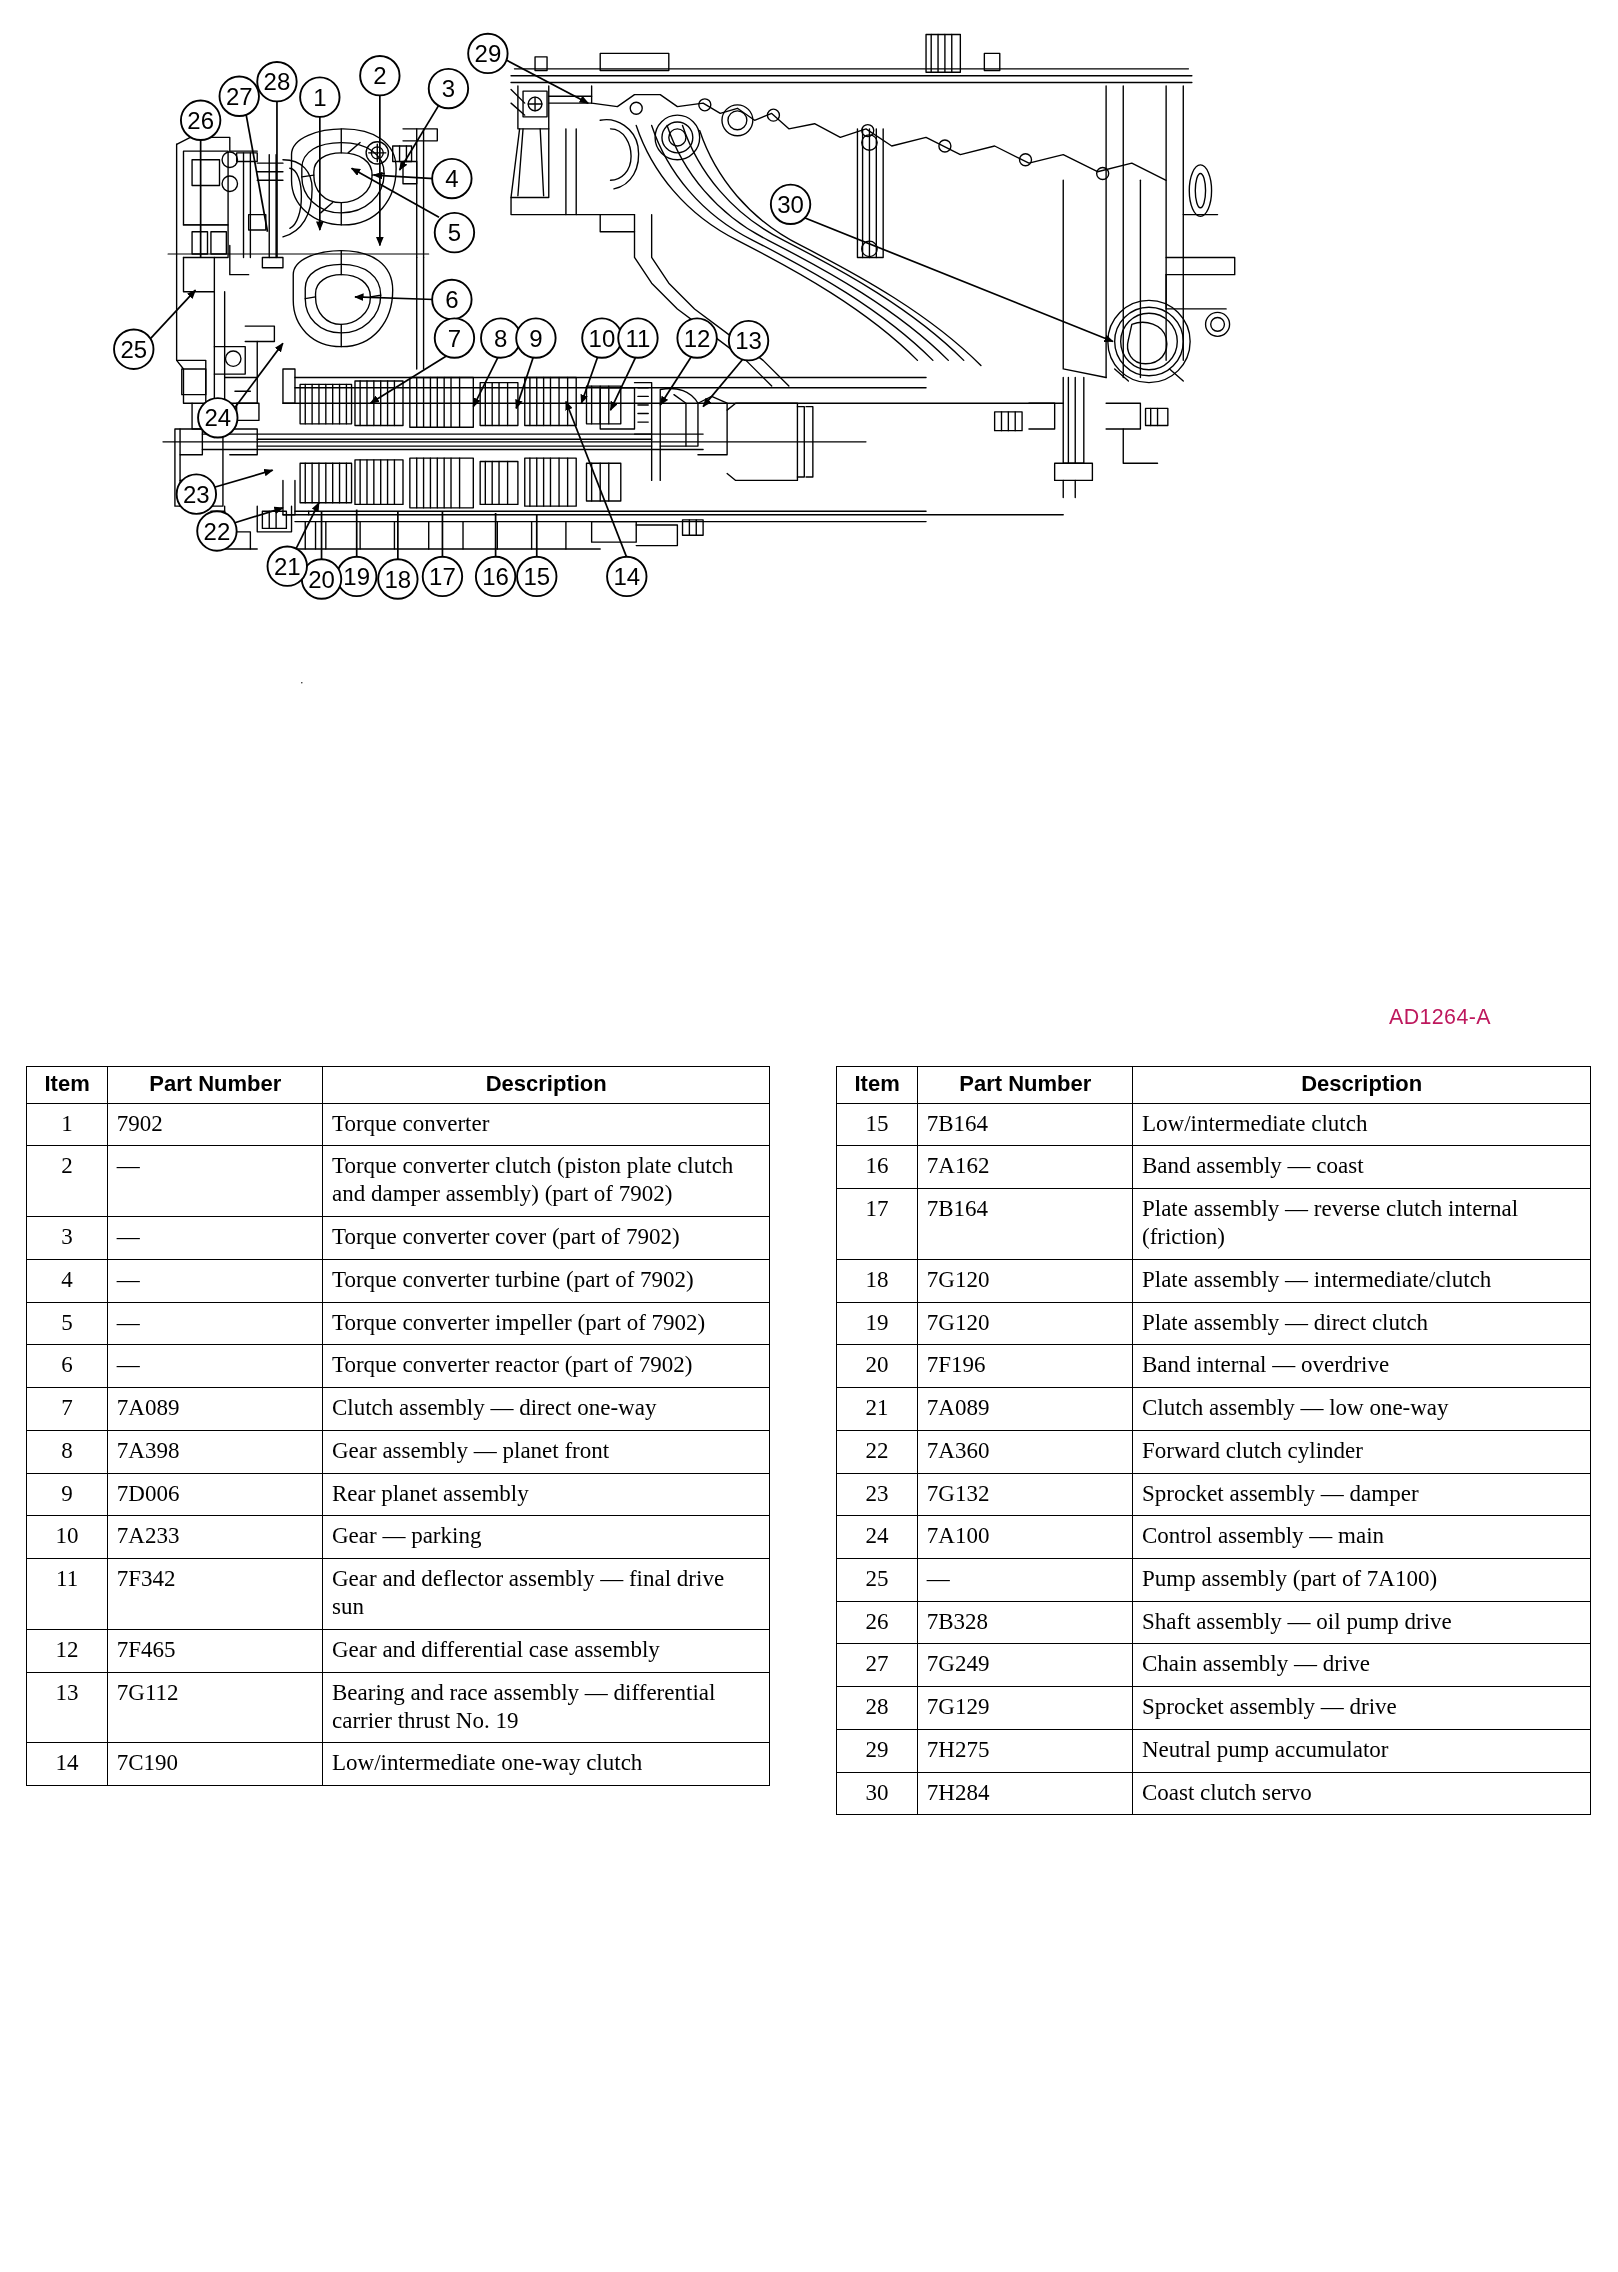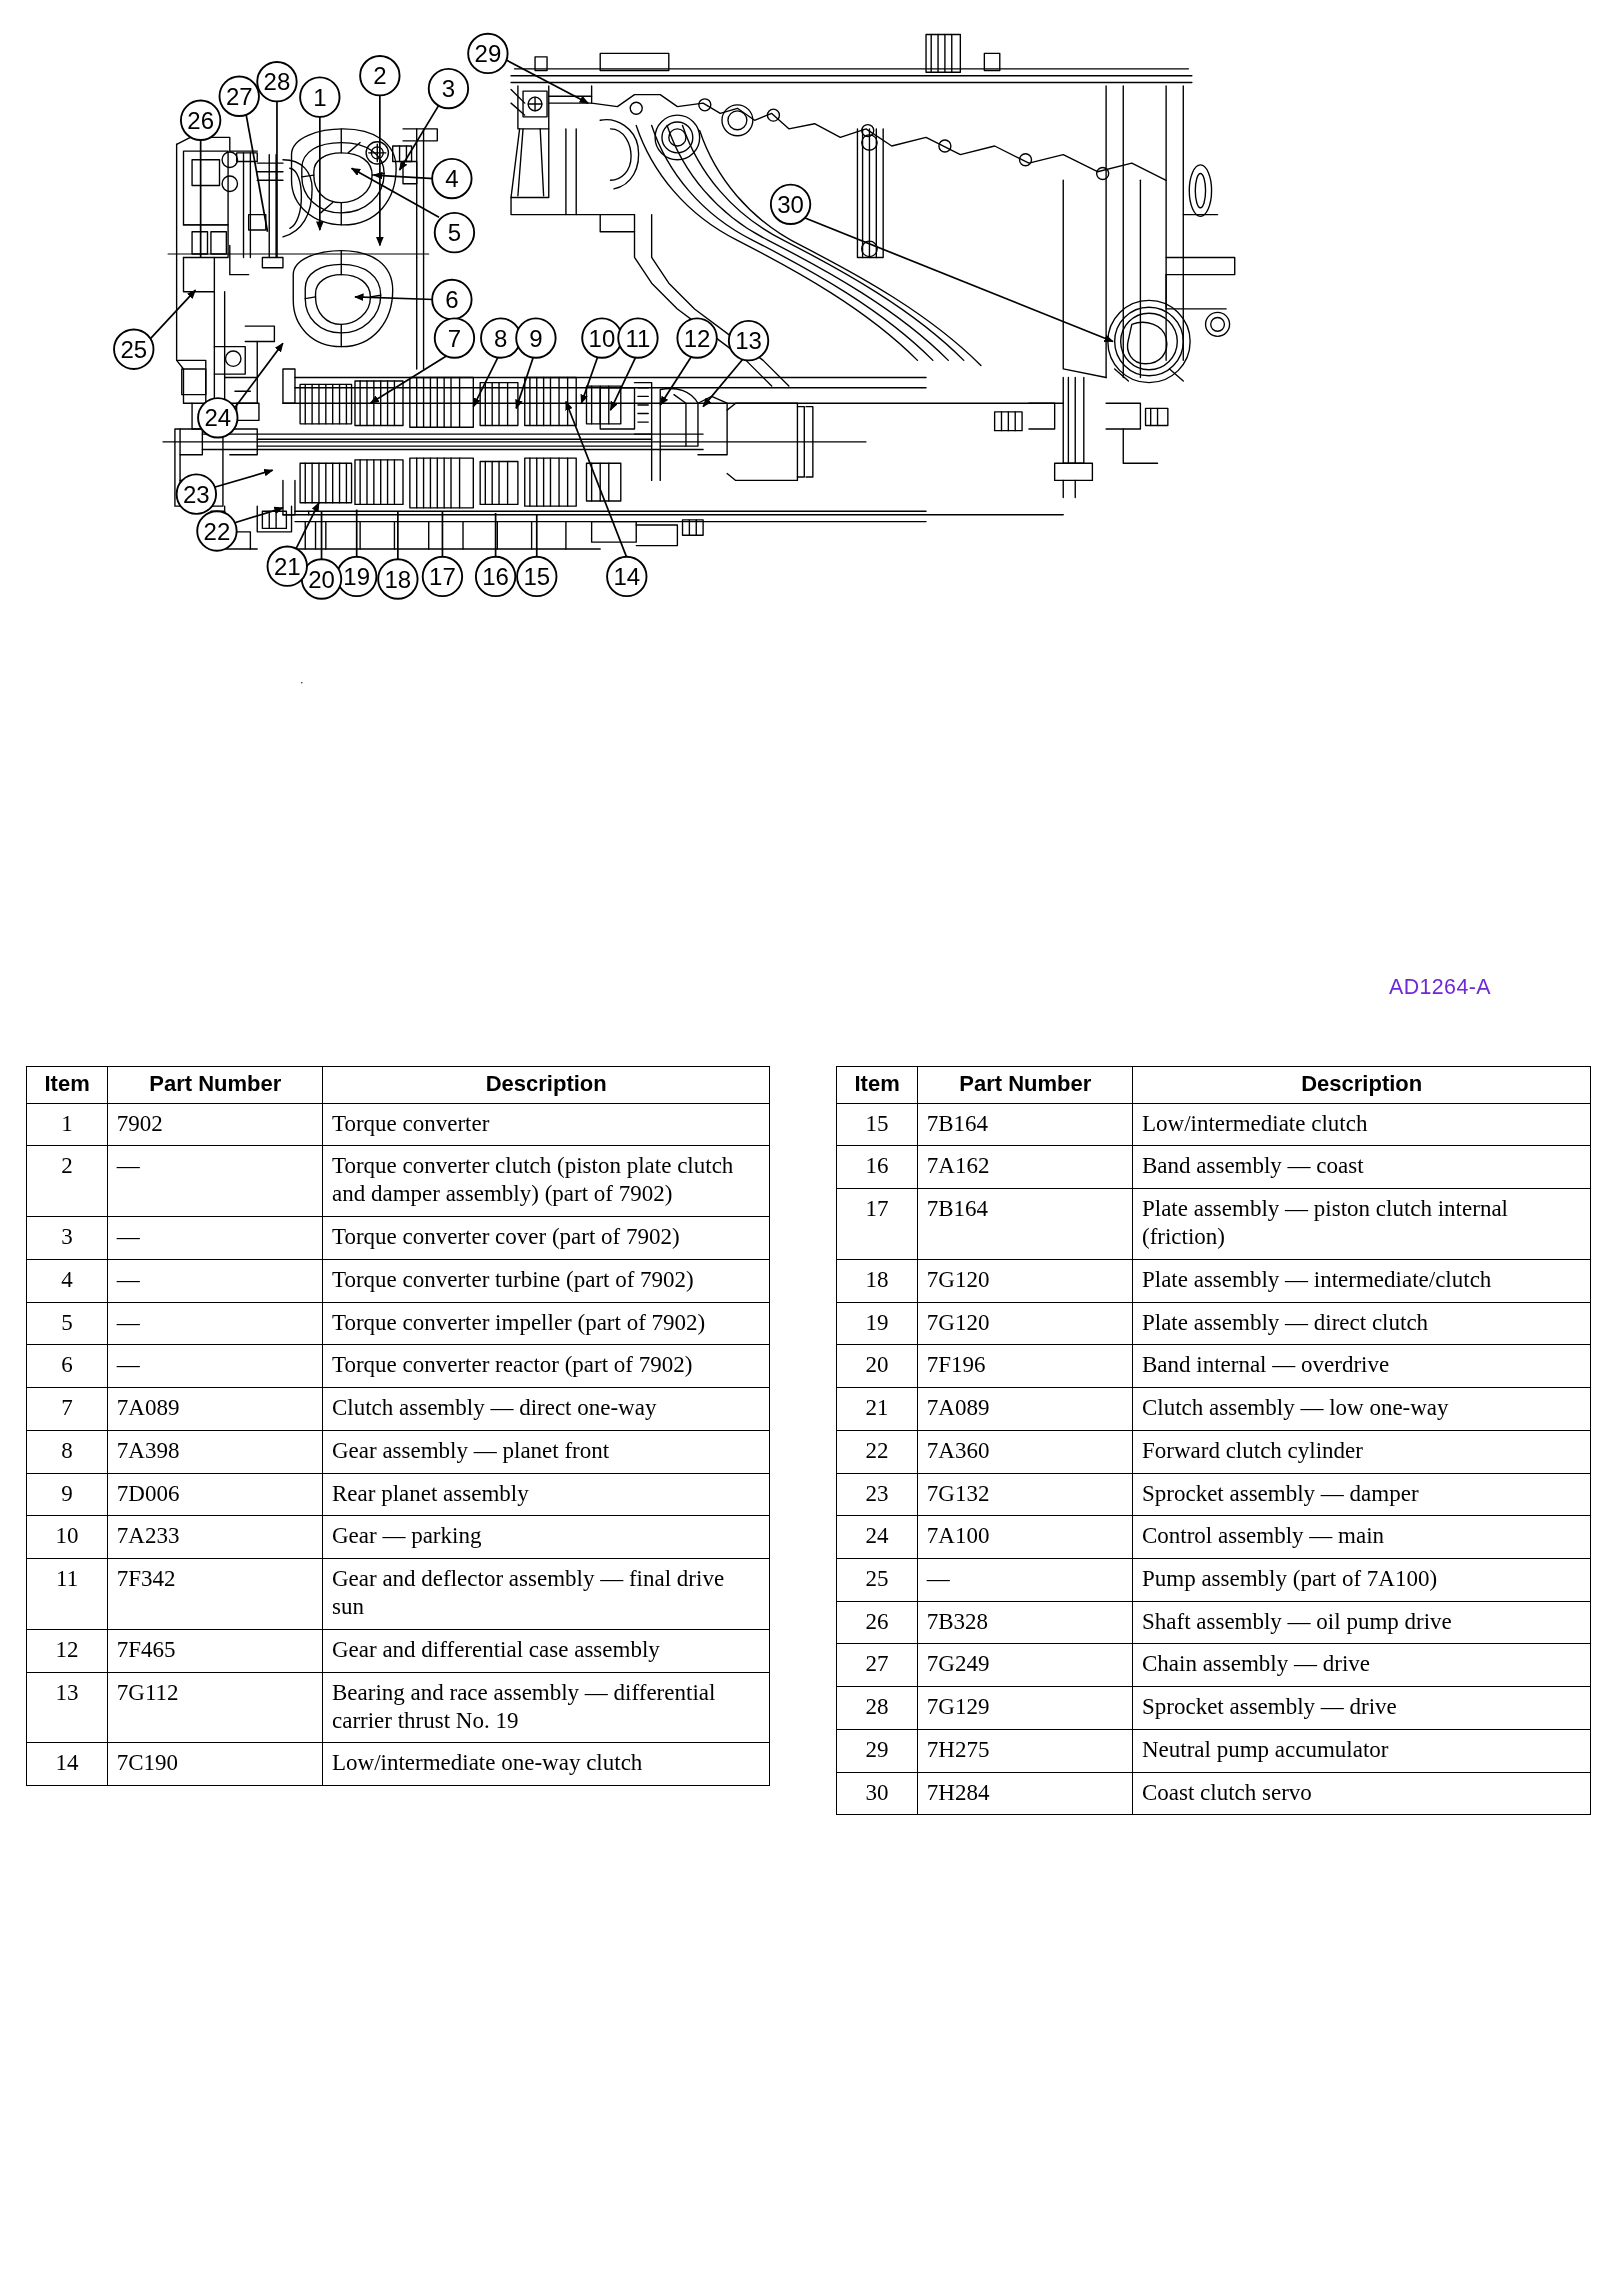--- a/index.html
+++ b/index.html
@@ -26,25 +26,25 @@
   }
   #diagram-svg {
     position: absolute;
     left: 0;
     top: 0;
   }
 
   .figure-id {
     position: absolute;
     left: 1389px;
-    top: 975px;
+    top: 1005px;
     font-family: "Liberation Sans", sans-serif;
     font-size: 21.4px;
     letter-spacing: 0.4px;
-    color: #6d28d9;
+    color: #be185d;
     white-space: nowrap;
   }
 
   
   .table-wrap {
     position: absolute;
   }
   #table-left-wrap  { left: 26px;  top: 1066px; width: 744px; }
   #table-right-wrap { left: 836px; top: 1066px; width: 755px; }
 
@@ -640,21 +640,21 @@
           <td class="cell-desc">Low/intermediate clutch</td>
         </tr>
         <tr>
           <td class="cell-item">16</td>
           <td class="cell-part">7A162</td>
           <td class="cell-desc">Band assembly — coast</td>
         </tr>
         <tr>
           <td class="cell-item">17</td>
           <td class="cell-part">7B164</td>
-          <td class="cell-desc">Plate assembly — piston clutch internal (friction)</td>
+          <td class="cell-desc">Plate assembly — reverse clutch internal (friction)</td>
         </tr>
         <tr>
           <td class="cell-item">18</td>
           <td class="cell-part">7G120</td>
           <td class="cell-desc">Plate assembly — intermediate/clutch</td>
         </tr>
         <tr>
           <td class="cell-item">19</td>
           <td class="cell-part">7G120</td>
           <td class="cell-desc">Plate assembly — direct clutch</td>

